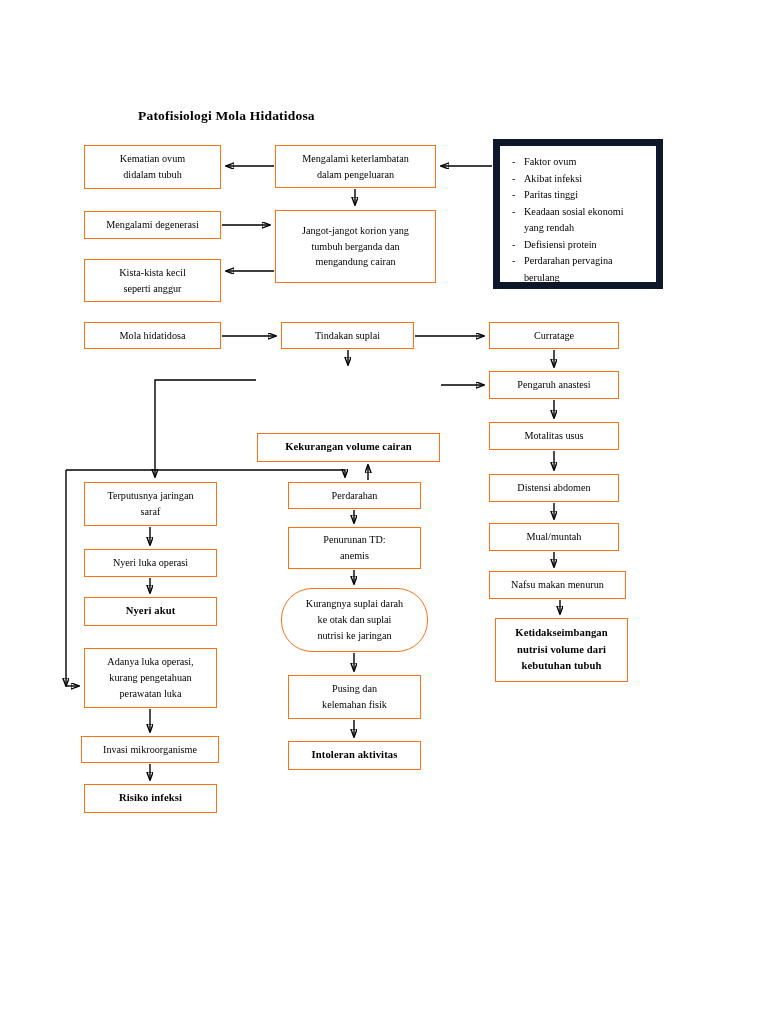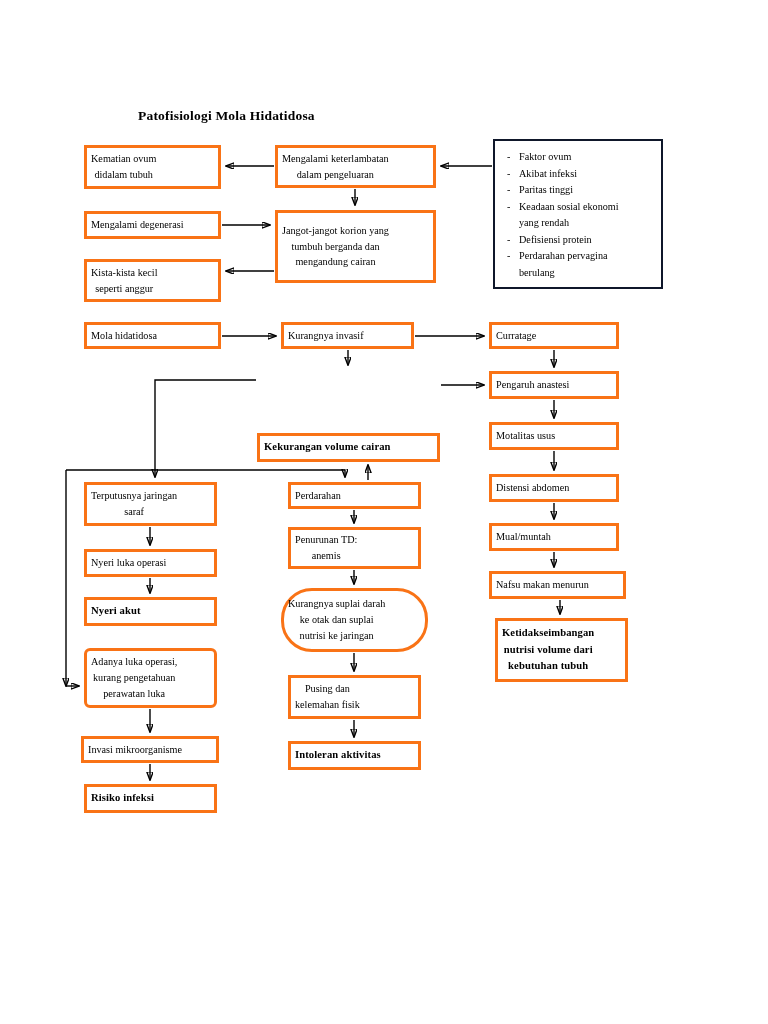--- a/index.html
+++ b/index.html
@@ -26,44 +26,45 @@
     position: absolute;
     font-family: "Liberation Serif", "DejaVu Serif", serif;
     font-weight: bold;
     font-size: 13.5px;
     letter-spacing: 0.2px;
     white-space: nowrap;
   }
   .node {
     position: absolute;
     box-sizing: border-box;
-    border: 3px solid #f97316;
+    border: 1px solid #f97316;
     background: #ffffff;
     display: flex;
     align-items: center;
+    justify-content: center;
     text-align: center;
     font-family: "Liberation Serif", "DejaVu Serif", serif;
     font-size: 10.2px;
     line-height: 1.55;
     color: #000000;
-    padding: 2px 4px;
+    padding: 2px 12px;
   }
   .node.bold {
     font-weight: bold;
     font-size: 10.6px;
     letter-spacing: 0.1px;
   }
   .node .txt {
     display: block;
     white-space: pre-line;
   }
   .listbox {
     position: absolute;
     box-sizing: border-box;
-    border: 2px solid #0f172a;
+    border: 7px solid #0f172a;
     background: #ffffff;
     font-family: "Liberation Serif", "DejaVu Serif", serif;
     font-size: 10.2px;
     line-height: 1.62;
     padding: 8px 20px 8px 10px;
   }
   .listbox ul {
     margin: 0;
     padding: 0;
     list-style: none;
@@ -137,21 +138,21 @@
   <div class="node" style="left:84px; top:259px; width:137px; height:43px;">
     <span class="txt">Kista-kista kecil
 seperti anggur</span>
   </div>
 
   <div class="node" style="left:84px; top:322px; width:137px; height:27px;">
     <span class="txt">Mola hidatidosa</span>
   </div>
 
   <div class="node" style="left:281px; top:322px; width:133px; height:27px;">
-    <span class="txt">Kurangnya invasif</span>
+    <span class="txt">Tindakan suplai</span>
   </div>
 
   <div class="node" style="left:489px; top:322px; width:130px; height:27px;">
     <span class="txt">Curratage</span>
   </div>
 
 
   <div class="node" style="left:489px; top:371px; width:130px; height:28px;">
     <span class="txt">Pengaruh anastesi</span>
   </div>
@@ -197,21 +198,21 @@
   <div class="node" style="left:281px; top:588px; width:147px; height:64px;border-radius:31px;">
     <span class="txt">Kurangnya suplai darah
 ke otak dan suplai
 nutrisi ke jaringan</span>
   </div>
 
   <div class="node" style="left:489px; top:571px; width:137px; height:28px;">
     <span class="txt">Nafsu makan menurun</span>
   </div>
 
-  <div class="node" style="left:84px; top:648px; width:133px; height:60px;border-radius:6px;">
+  <div class="node" style="left:84px; top:648px; width:133px; height:60px;">
     <span class="txt">Adanya luka operasi,
 kurang pengetahuan
 perawatan luka</span>
   </div>
 
   <div class="node" style="left:288px; top:675px; width:133px; height:44px;">
     <span class="txt">Pusing dan
 kelemahan fisik</span>
   </div>
 

